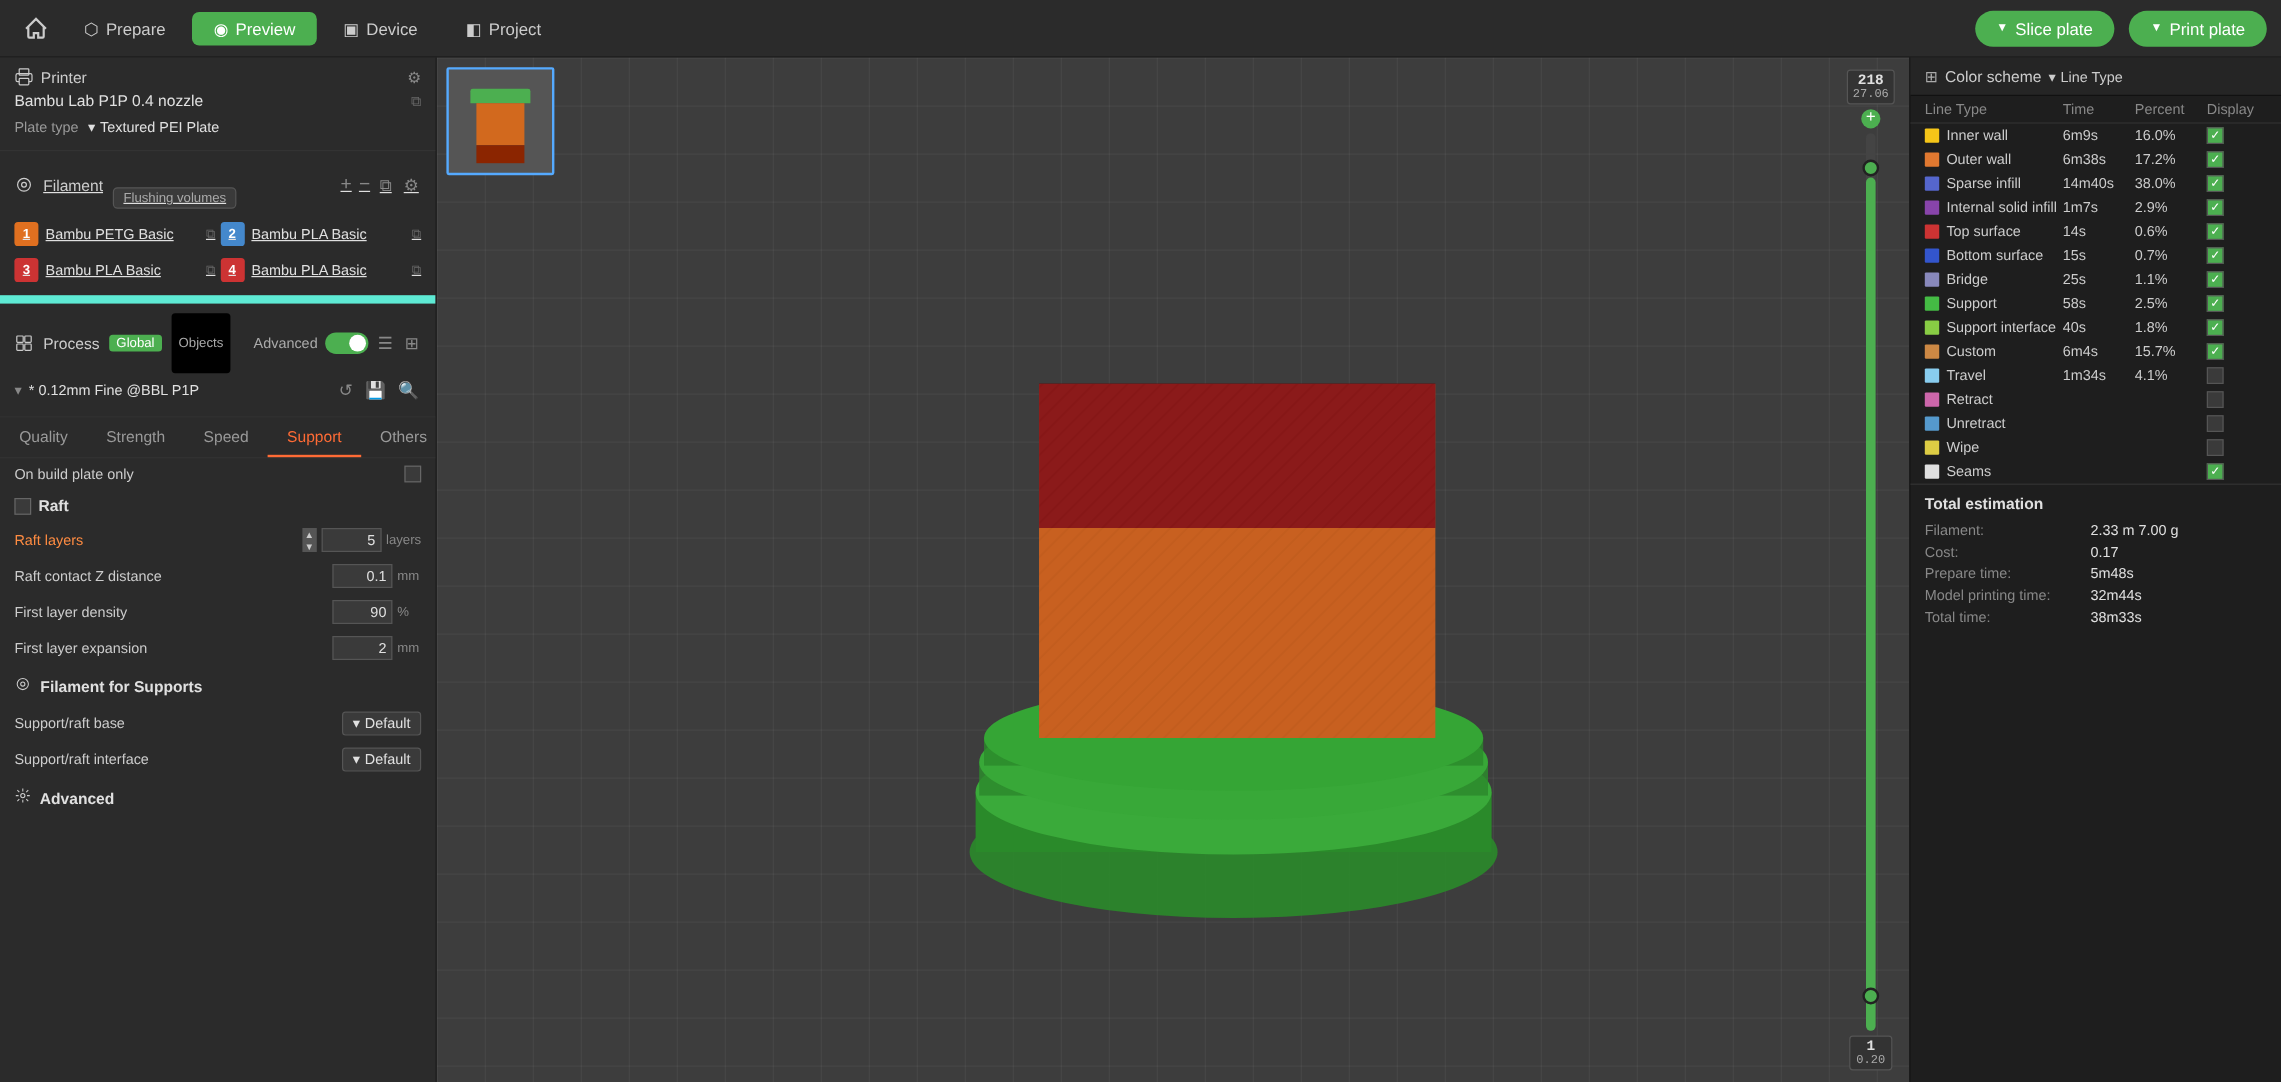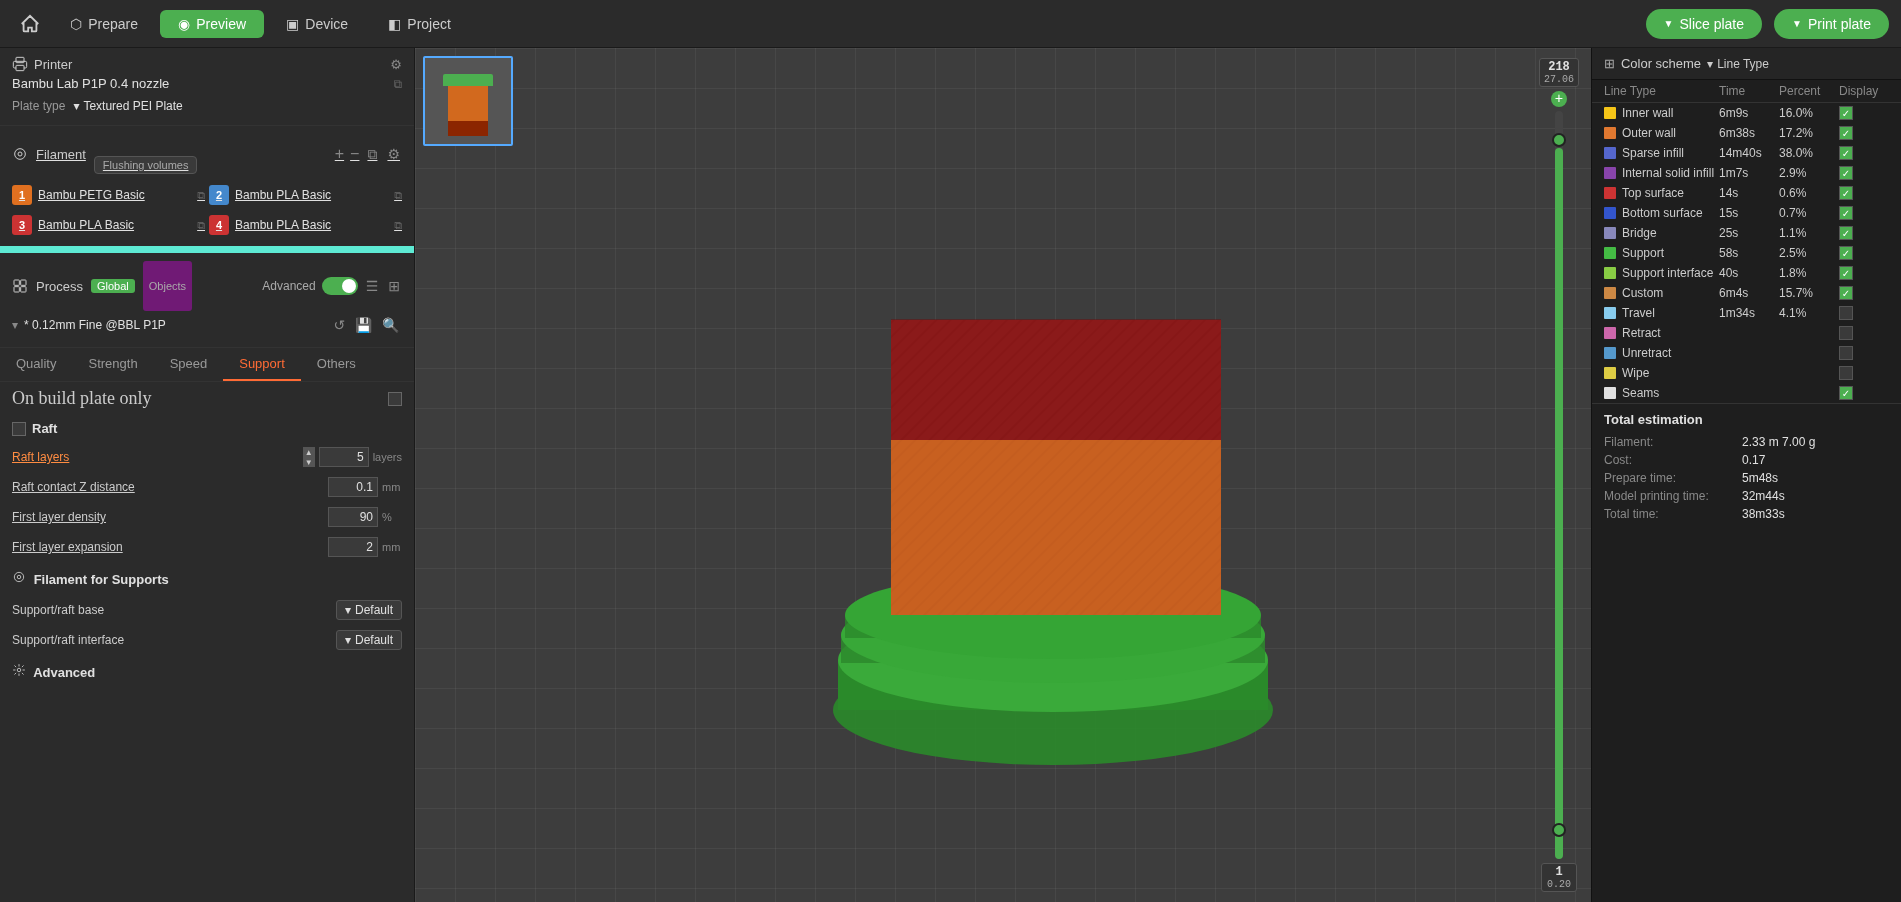--- a/index.html
+++ b/index.html
@@ -12,21 +12,21 @@
     .nav-tab.active { background: #4caf50; color: white; }
     .nav-spacer { flex: 1; }
     .slice-btn { background: #4caf50; color: white; border: none; border-radius: 20px; padding: 7px 18px; font-size: 14px; cursor: pointer; display: flex; align-items: center; gap: 6px; }
     .print-btn { background: #4caf50; color: white; border: none; border-radius: 20px; padding: 7px 18px; font-size: 14px; cursor: pointer; display: flex; align-items: center; gap: 6px; margin-left: 8px; }
     .dropdown-arrow { font-size: 10px; }
 
     
     .main { display: flex; height: calc(902px - 48px); }
 
     
-    .left-panel { width: 415px; background: #2b2b2b; border-right: 1px solid #1a1a1a; display: flex; flex-direction: column; overflow: hidden; }
+    .left-panel { width: 364px; background: #2b2b2b; border-right: 1px solid #1a1a1a; display: flex; flex-direction: column; overflow: hidden; }
 
     
     .section { padding: 8px 12px; border-bottom: 1px solid #333; }
     .section-header { display: flex; align-items: center; justify-content: space-between; }
     .section-title { display: flex; align-items: center; gap: 6px; font-size: 13px; color: #ccc; }
     .gear-icon { color: #888; cursor: pointer; }
 
     .printer-name { font-size: 13px; color: #e0e0e0; padding: 4px 0; display: flex; align-items: center; gap: 6px; }
     .plate-row { display: flex; align-items: center; gap: 8px; padding: 4px 0; }
     .plate-label { color: #999; font-size: 12px; }
@@ -44,46 +44,46 @@
     .filament-item { display: flex; align-items: center; gap: 6px; padding: 3px 0; }
     .filament-num { width: 20px; height: 20px; border-radius: 3px; display: flex; align-items: center; justify-content: center; font-size: 11px; font-weight: bold; color: white; flex-shrink: 0; }
     .filament-name { font-size: 12px; color: #e0e0e0; }
     .edit-icon { color: #666; font-size: 11px; margin-left: auto; }
 
     
     .process-section { padding: 8px 12px; border-bottom: 1px solid #333; }
     .process-header { display: flex; align-items: center; gap: 8px; }
     .process-label { font-size: 13px; color: #ccc; }
     .tag-global { background: #4caf50; color: white; border-radius: 3px; padding: 1px 6px; font-size: 11px; }
-    .tag-objects { background: #701a75; color: #aaa; border-radius: 3px; padding: 19px 6px; font-size: 11px; cursor: pointer; }
+    .tag-objects { background: #000000; color: #aaa; border-radius: 3px; padding: 19px 6px; font-size: 11px; cursor: pointer; }
     .advanced-row { display: flex; align-items: center; gap: 6px; margin-left: auto; }
     .toggle { width: 36px; height: 18px; background: #4caf50; border-radius: 9px; position: relative; cursor: pointer; }
     .toggle::after { content: ''; position: absolute; right: 2px; top: 2px; width: 14px; height: 14px; background: white; border-radius: 50%; }
     .process-name { font-size: 12px; color: #e0e0e0; padding: 4px 0; display: flex; align-items: center; gap: 6px; }
 
     
     .tabs { display: flex; border-bottom: 1px solid #333; background: #2b2b2b; }
     .tab { padding: 8px 16px; cursor: pointer; font-size: 13px; color: #999; }
     .tab.active { color: #ff6b35; border-bottom: 2px solid #ff6b35; }
 
     
     .settings { flex: 1; overflow-y: auto; padding: 0; position: relative; }
     .settings::-webkit-scrollbar { width: 6px; }
     .settings::-webkit-scrollbar-track { background: #2b2b2b; }
     .settings::-webkit-scrollbar-thumb { background: #555; border-radius: 3px; }
 
     .setting-row { display: flex; align-items: center; padding: 6px 12px; gap: 8px; }
-    .setting-label { flex: 1; font-size: 18px; color: #ccc; font-family: Liberation Serif, serif; }
+    .setting-label { flex: 1; font-size: 12px; color: #ccc; }
     .setting-checkbox { width: 14px; height: 14px; border: 1px solid #666; background: #3a3a3a; flex-shrink: 0; }
 
     .raft-header { display: flex; align-items: center; gap: 6px; padding: 6px 12px; font-size: 13px; color: #e0e0e0; }
     .sub-section-title { font-weight: bold; font-size: 13px; }
 
     .setting-input-row { display: flex; align-items: center; padding: 5px 12px; gap: 8px; }
-    .setting-input-label { flex: 1; font-size: 12px; color: #ccc; text-decoration: underline; }
+    .setting-input-label { flex: 1; font-size: 12px; color: #ccc; }
     .setting-input-label.orange { color: #ff8c42; }
     .input-group { display: flex; align-items: center; gap: 4px; }
     .spin-btn { display: flex; flex-direction: column; }
     .spin-up, .spin-down { width: 12px; height: 10px; background: #555; border: none; color: #ccc; cursor: pointer; font-size: 8px; display: flex; align-items: center; justify-content: center; }
     .val-input { width: 50px; background: #3a3a3a; border: 1px solid #555; color: #e0e0e0; padding: 2px 4px; font-size: 12px; text-align: right; }
     .unit-label { font-size: 11px; color: #888; min-width: 20px; }
 
     .filament-supports-title { padding: 8px 12px; font-size: 13px; font-weight: bold; color: #e0e0e0; }
     .dropdown-row { display: flex; align-items: center; padding: 5px 12px; gap: 8px; }
     .dropdown-row-label { flex: 1; font-size: 12px; color: #ccc; }

